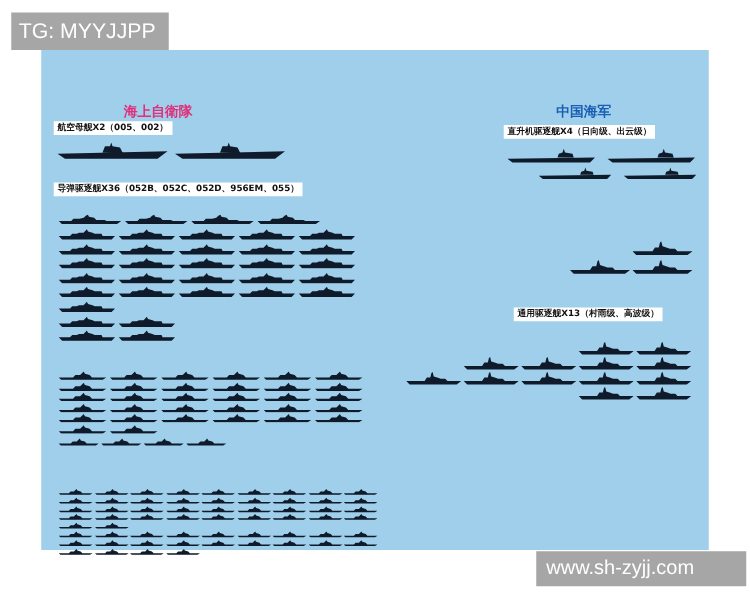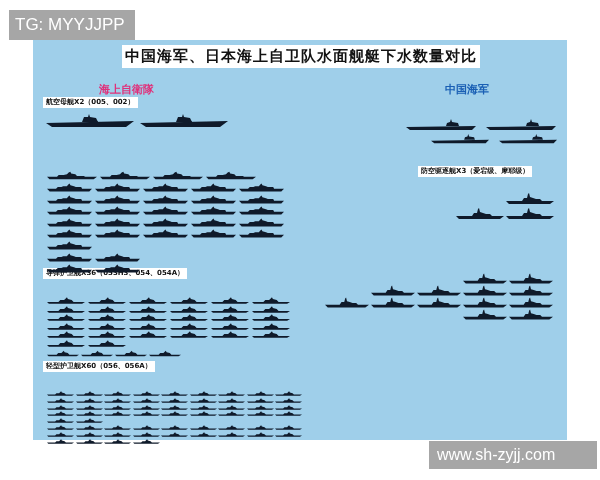--- a/index.html
+++ b/index.html
@@ -13,30 +13,29 @@
   .side-title{position:absolute;font-weight:bold;font-size:11px;}
   .label{position:absolute;background:#fff;color:#111;font-size:7px;font-weight:bold;height:11px;line-height:11px;padding:0 3px;white-space:nowrap;}
   .ship{position:absolute;}
 </style>
 </head>
 <body>
 
 <div class="wm wm-top">TG: MYYJJPP</div>
 
 <div class="panel" id="panel">
-  <div class="title">中国海军、日本海上自卫队水面舰艇下水数量对比</div>
 
   <div class="side-title" style="left:66px;top:42px;color:#e0307a;">海上自衛隊</div>
   <div class="side-title" style="left:412px;top:42px;color:#1a5fb4;">中国海军</div>
 
   <div class="label" style="left:10px;top:57px;">航空母舰X2（005、002）</div>
-  <div class="label" style="left:10px;top:228px;">导弹护卫舰X36（053H3、054、054A）</div>
-  <div class="label" style="left:10px;top:321px;">轻型护卫舰X60（056、056A）</div>
-
-  <div class="label" style="left:385px;top:126px;">防空驱逐舰X3（爱宕级、摩耶级）</div>
+  <div class="label" style="left:10px;top:106px;">导弹驱逐舰X36（052B、052C、052D、956EM、055）</div>
+
+  <div class="label" style="left:370px;top:60px;">直升机驱逐舰X4（日向级、出云级）</div>
+  <div class="label" style="left:378px;top:206px;">通用驱逐舰X13（村雨级、高波级）</div>
 
   <div id="ships">
       <div class="ship" style="left: 12px; top: 73px;"><svg width="92" height="14" viewBox="0 0 90 14">
           <path d="M0 9 L88 7 L80 13 L6 13 Z M36 8 L38 3 L42 3 L43 0 L44 3 L50 4 L52 8 Z" fill="#0f1a2a"></path>
         </svg></div>
       <div class="ship" style="left: 106px; top: 73px;"><svg width="92" height="14" viewBox="0 0 90 14">
           <path d="M0 9 L88 7 L80 13 L6 13 Z M36 8 L38 3 L42 3 L43 0 L44 3 L50 4 L52 8 Z" fill="#0f1a2a"></path>
         </svg></div>
       <div class="ship" style="left: 14px; top: 125px;"><svg width="50" height="9" viewBox="0 0 60 9">
           <path d="M0 6 L60 6 L56 9 L3 9 Z M12 6 L14 4 L20 4 L24 3 L26 1 L28 0 L29 2 L34 3 L36 5 L44 5 L46 6 Z" fill="#0f1a2a"></path>

